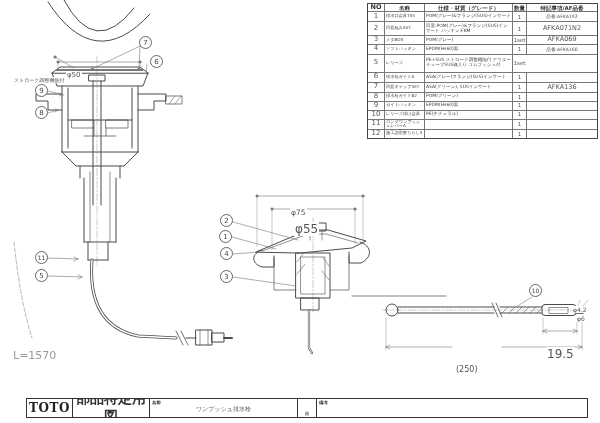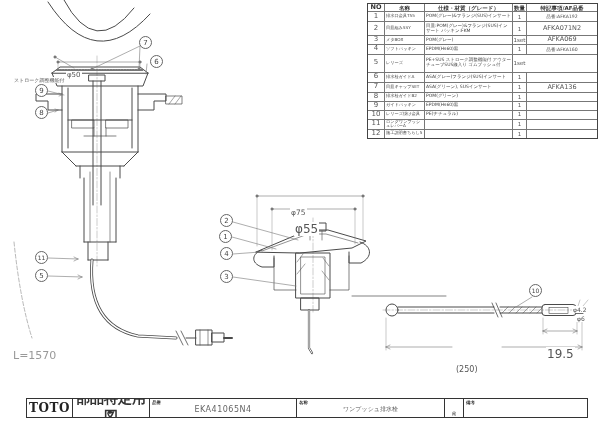--- a/index.html
+++ b/index.html
@@ -298,24 +298,20 @@
       <div class="td c-name">施工説明書ちらし5</div>
       <div class="td c-spec"></div>
       <div class="td c-qty">1</div>
       <div class="td c-note"></div>
     </div>
   </div>
 
   <div class="tblock">
     <div class="tcell t-logo">TOTO</div>
     <div class="tcell t-doc">部品特定用図</div>
-    <div class="tcell t-partno">
-      <span class="mini-label">品番</span>
-      <span class="val">EKA41065N4</span>
-    </div>
     <div class="tcell t-name">
       <span class="mini-label">名称</span>
       <span class="val">ワンプッシュ排水栓</span>
     </div>
     <div class="tcell t-scale">
       <span class="val">縮尺</span>
     </div>
     <div class="tcell t-remarks">
       <span class="mini-label">備考</span>
     </div>

